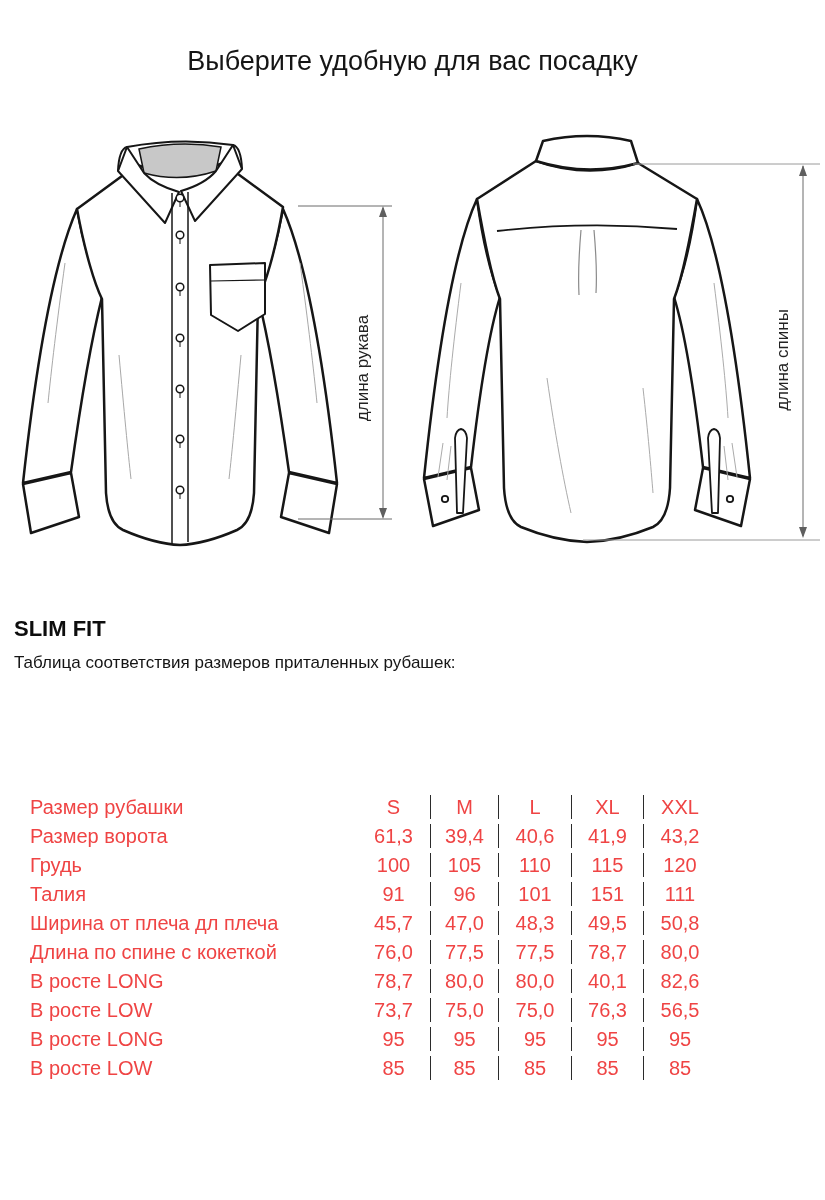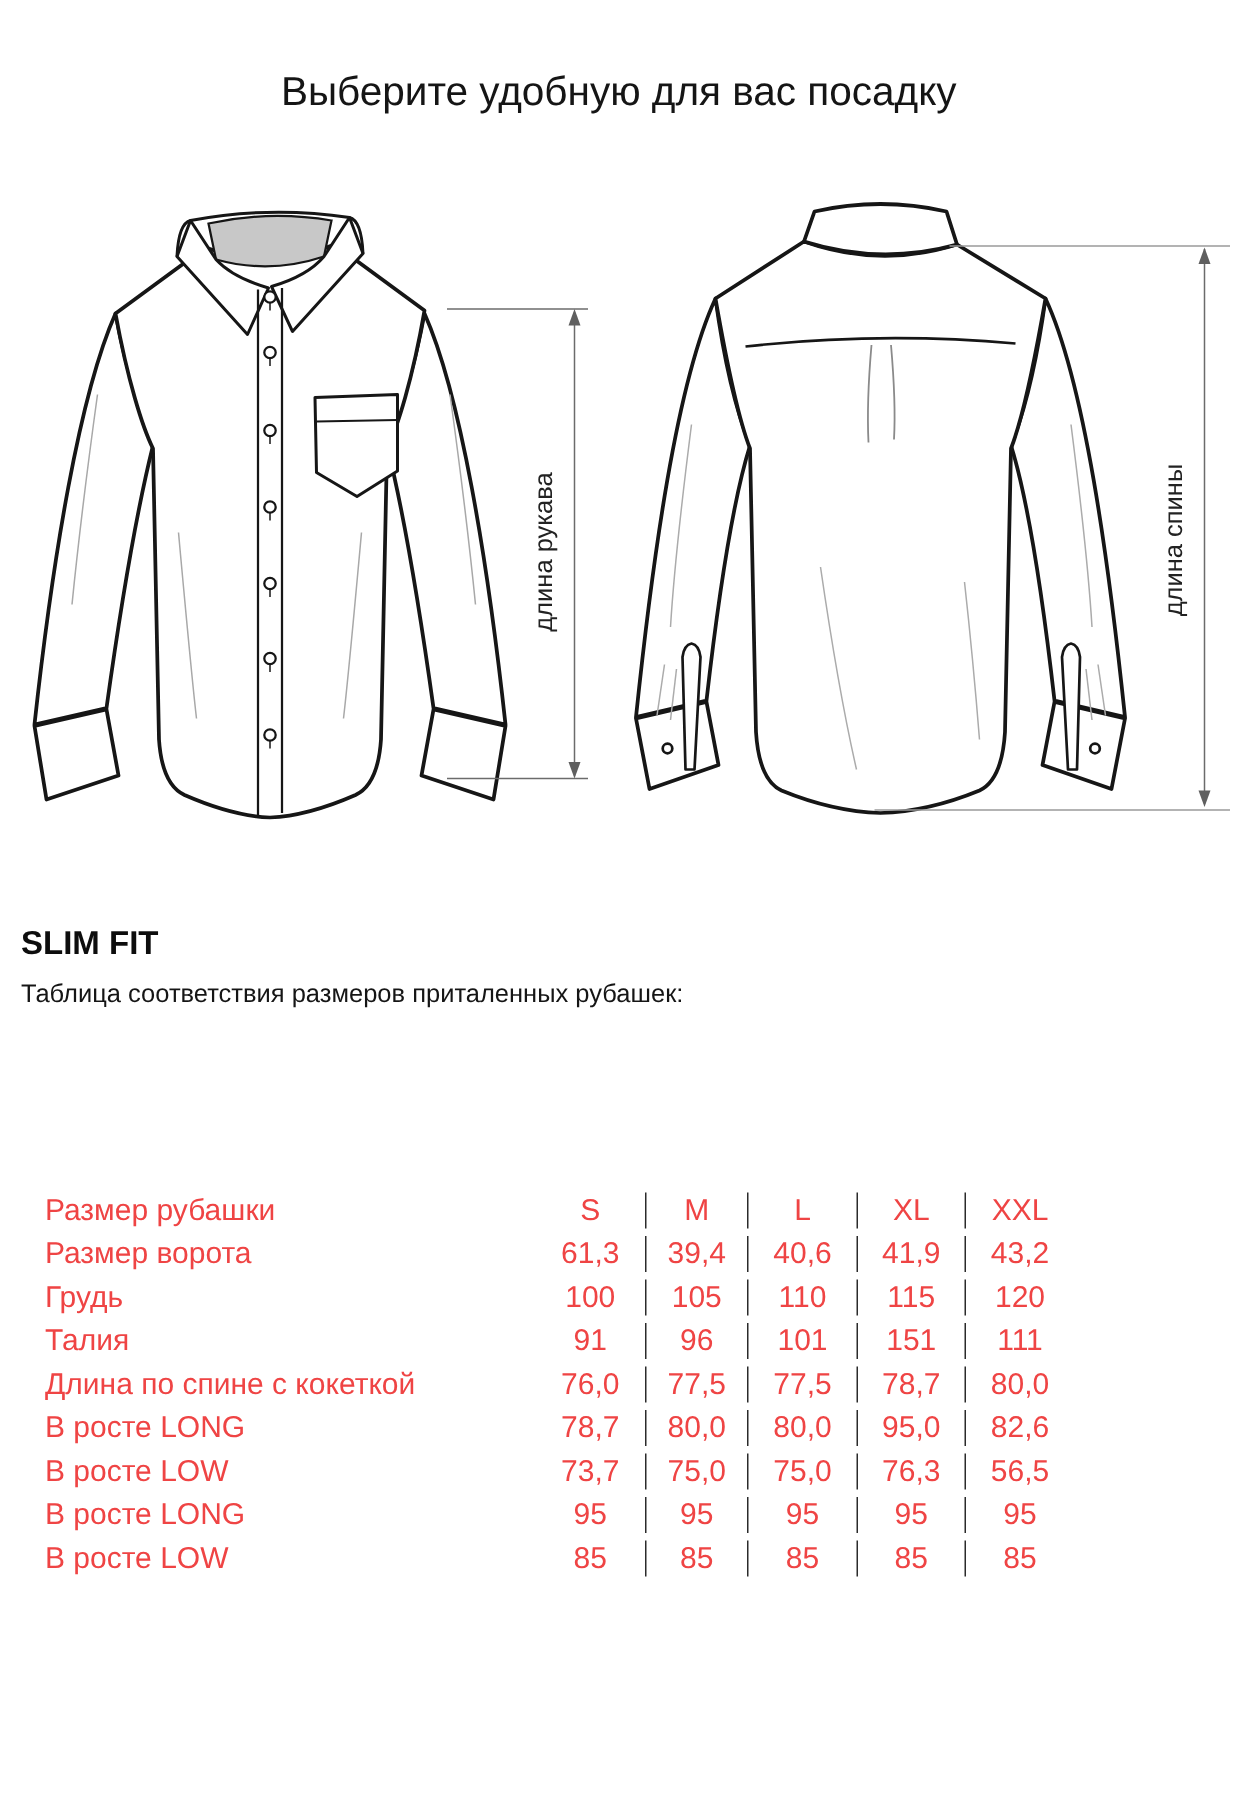--- a/index.html
+++ b/index.html
@@ -167,36 +167,46 @@
             <div>Талия</div>
           </td>
           <td class="val">91</td>
           <td class="val div">96</td>
           <td class="val div">101</td>
           <td class="val div">151</td>
           <td class="val div">111</td>
         </tr>
         <tr>
           <td class="lbl">
+            <div>Ширина от плеча дл плеча</div>
+          </td>
+          <td class="val">45,7</td>
+          <td class="val div">47,0</td>
+          <td class="val div">48,3</td>
+          <td class="val div">49,5</td>
+          <td class="val div">50,8</td>
+        </tr>
+        <tr>
+          <td class="lbl">
             <div>Длина по спине с кокеткой</div>
           </td>
           <td class="val">76,0</td>
           <td class="val div">77,5</td>
           <td class="val div">77,5</td>
           <td class="val div">78,7</td>
           <td class="val div">80,0</td>
         </tr>
         <tr>
           <td class="lbl">
             <div>В росте LONG</div>
           </td>
           <td class="val">78,7</td>
           <td class="val div">80,0</td>
           <td class="val div">80,0</td>
-          <td class="val div">95,0</td>
+          <td class="val div">40,1</td>
           <td class="val div">82,6</td>
         </tr>
         <tr>
           <td class="lbl">
             <div>В росте LOW</div>
           </td>
           <td class="val">73,7</td>
           <td class="val div">75,0</td>
           <td class="val div">75,0</td>
           <td class="val div">76,3</td>

